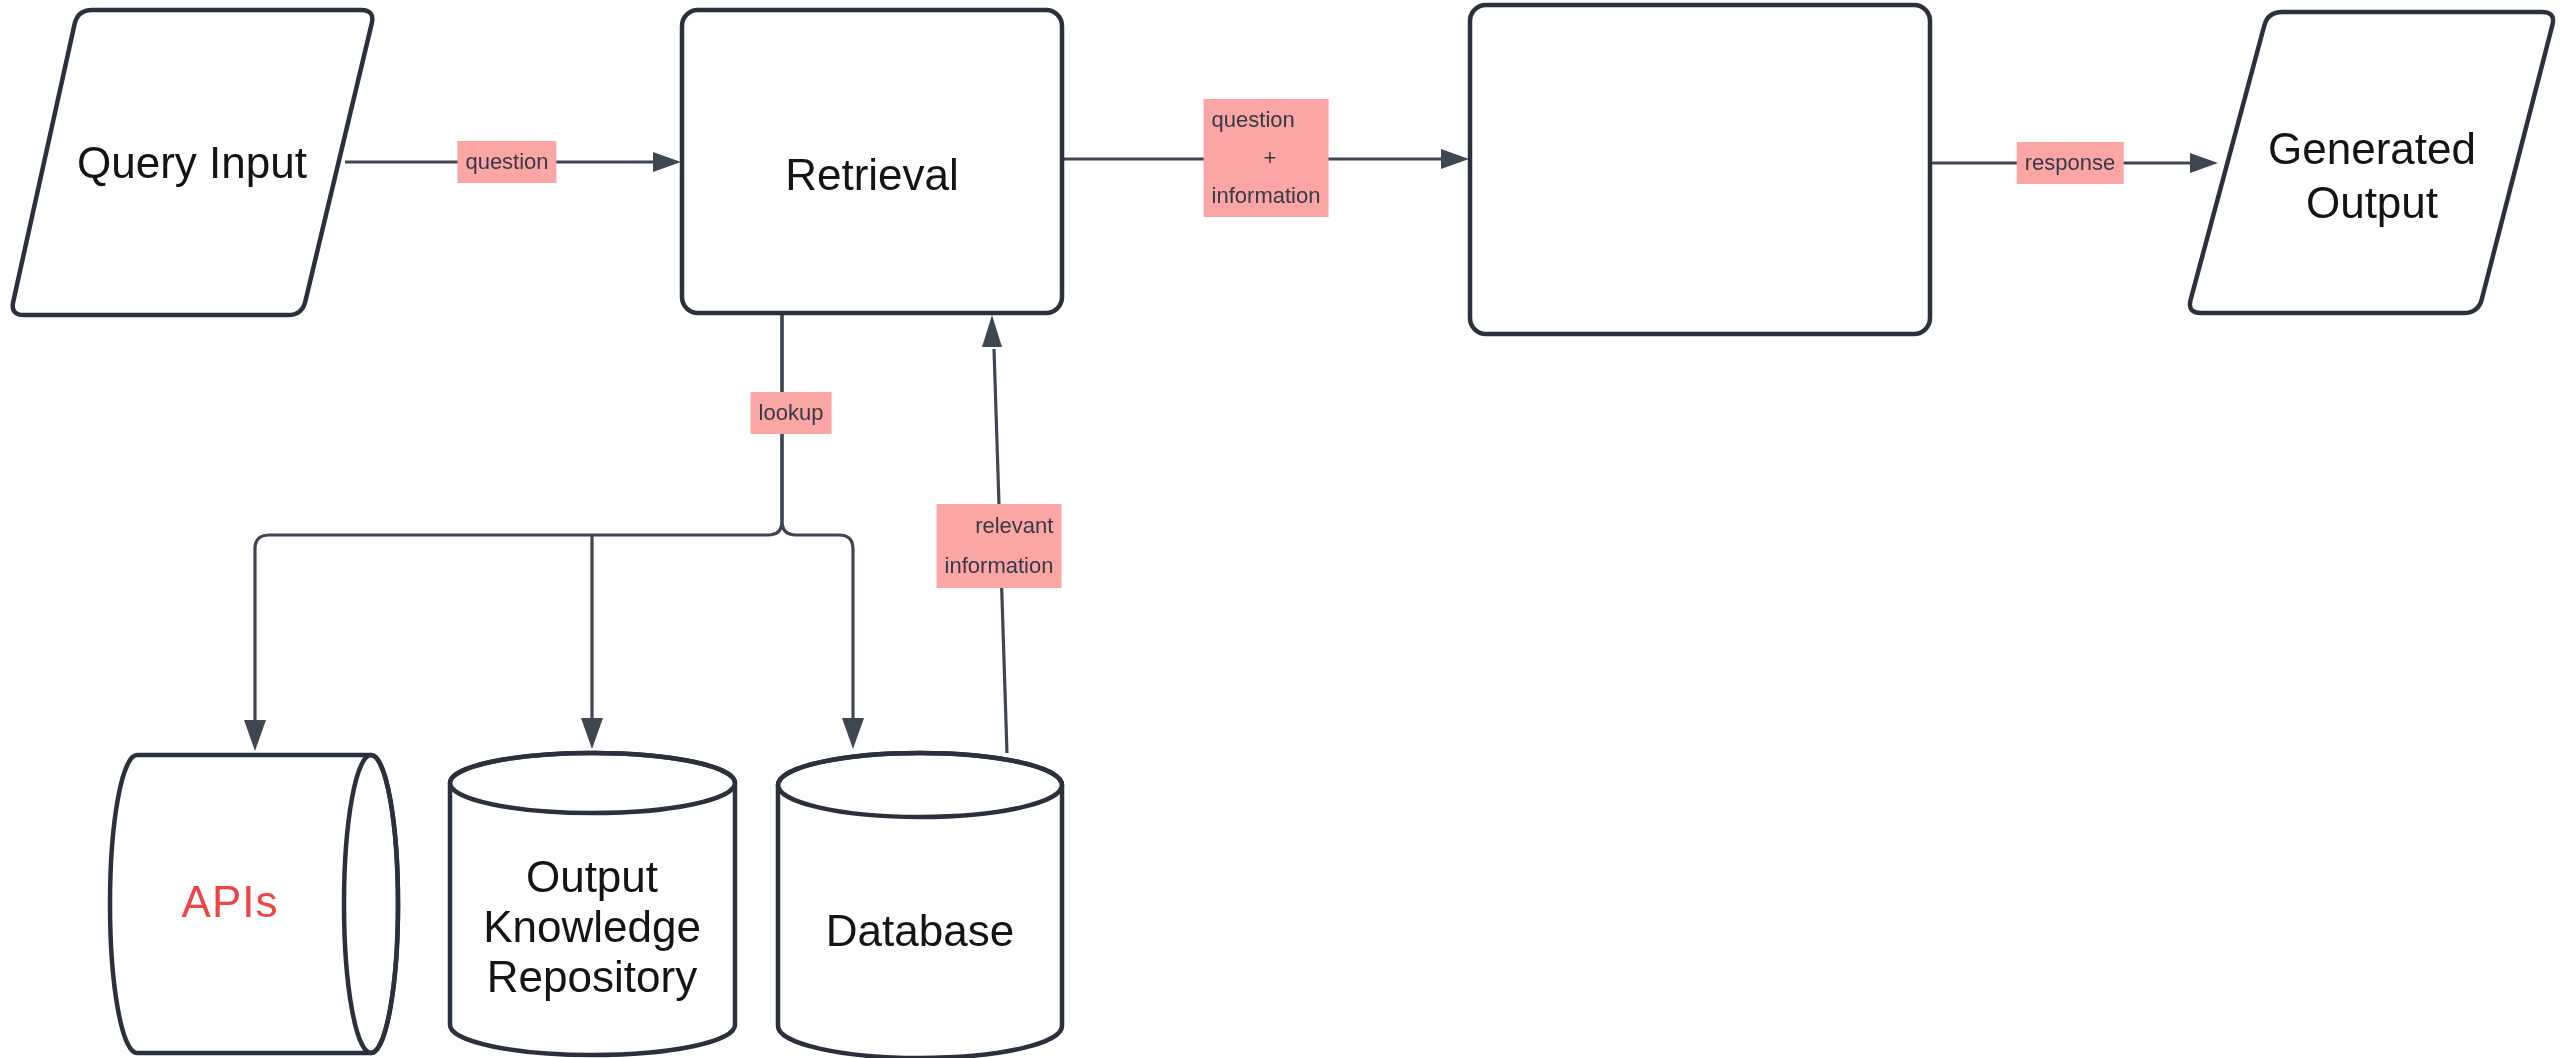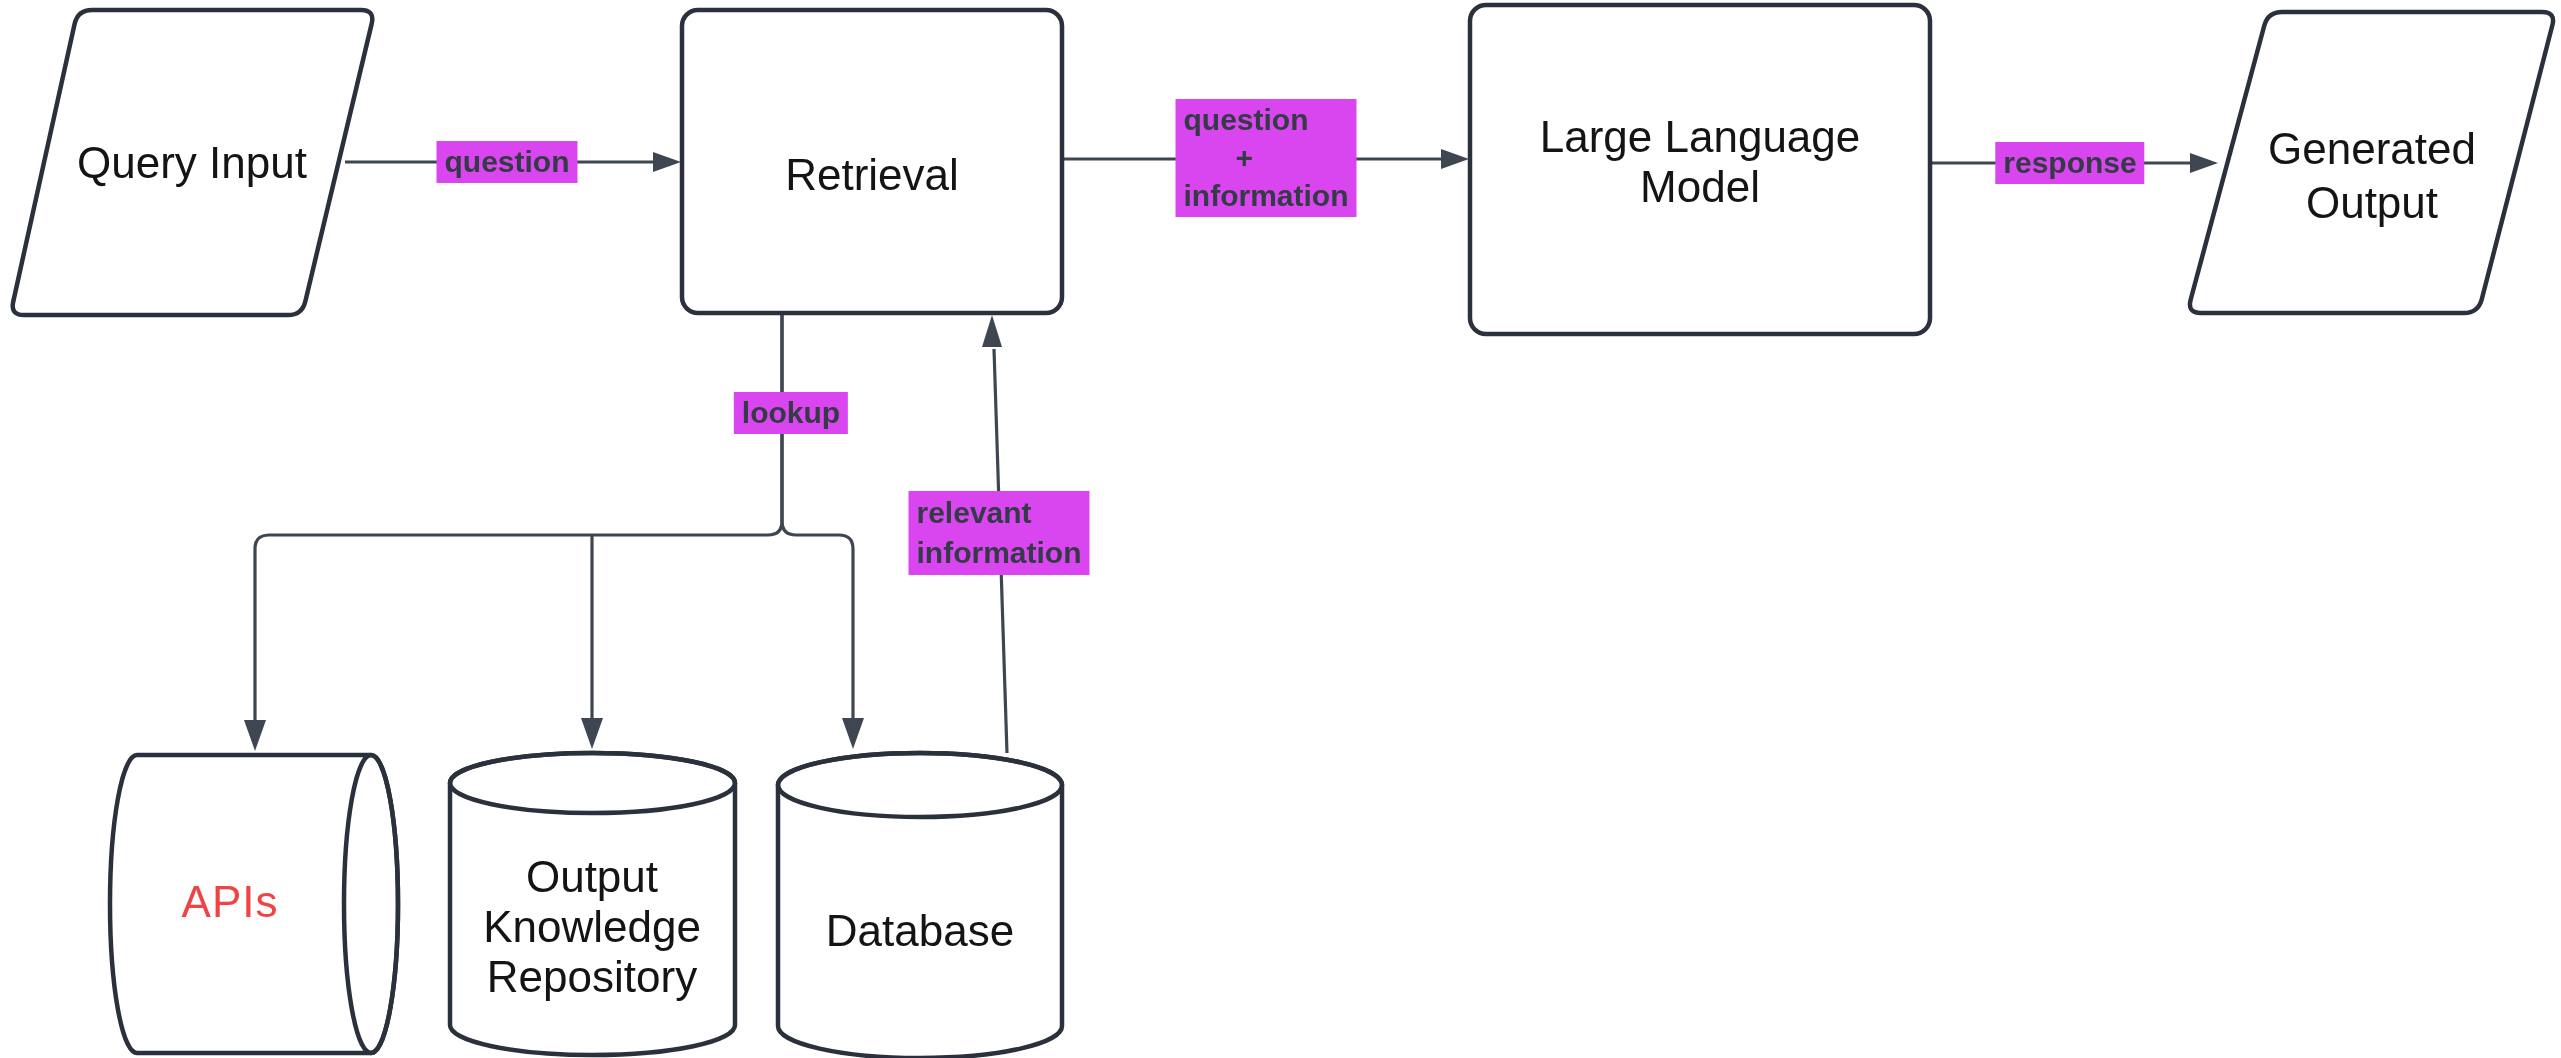--- a/index.html
+++ b/index.html
@@ -49,25 +49,25 @@
     white-space: nowrap;
   }
   .gen-label { line-height: 54px; }
   .apis-label {
     color: #ef4444;
     letter-spacing: 1px;
   }
   .edge-label {
     position: absolute;
     transform: translate(-50%, -50%);
-    font-size: 30px;
-    font-weight: bold;
+    font-size: 22px;
+    font-weight: normal;
     line-height: 38px;
     color: #343b46;
-    background: #d946ef;
+    background: #fca5a5;
     padding: 2px 8px;
     text-align: center;
     white-space: nowrap;
   }
   .edge-label.align-left { text-align: left; }
   .edge-label .plus-line { margin-left: 52px; }
   .relevant-label { line-height: 40px; }
 </style>
 </head>
 <body>
@@ -132,24 +132,20 @@
     <g>
       <path class="shape" d="M 778,785 A 142,32 0 0 1 1062,785 L 1062,1026 A 142,32 0 0 1 778,1026 Z"></path>
       <ellipse class="shape-line" cx="920" cy="785" rx="142" ry="32"></ellipse>
     </g>
   </svg>
 
   <div class="node-label" style="left:192px; top:163px;">Query Input</div>
 
   <div class="node-label" style="left:872px; top:175px;">Retrieval</div>
 
-  <div class="node-label" style="left:1700px; top:162px;">
-    <div>Large Language</div>
-    <div>Model</div>
-  </div>
 
   <div class="node-label gen-label" style="left:2372px; top:176px;">
     <div>Generated</div>
     <div>Output</div>
   </div>
 
   <div class="node-label apis-label" style="left:230px; top:902px;">APIs</div>
 
   <div class="node-label" style="left:592px; top:927px;">
     <div>Output</div>
@@ -164,18 +160,18 @@
   <div class="edge-label align-left" style="left:1266px; top:158px;">
     <div>question</div>
     <div class="plus-line">+</div>
     <div>information</div>
   </div>
 
   <div class="edge-label" style="left:2070px; top:163px;">response</div>
 
   <div class="edge-label" style="left:791px; top:413px;">lookup</div>
 
-  <div class="edge-label align-left relevant-label" style="left:999px; top:533px;">
+  <div class="edge-label align-left relevant-label" style="left:999px; top:546px;text-align:right;">
     <div>relevant</div>
     <div>information</div>
   </div>
 
 </div>
 
 </body></html>

